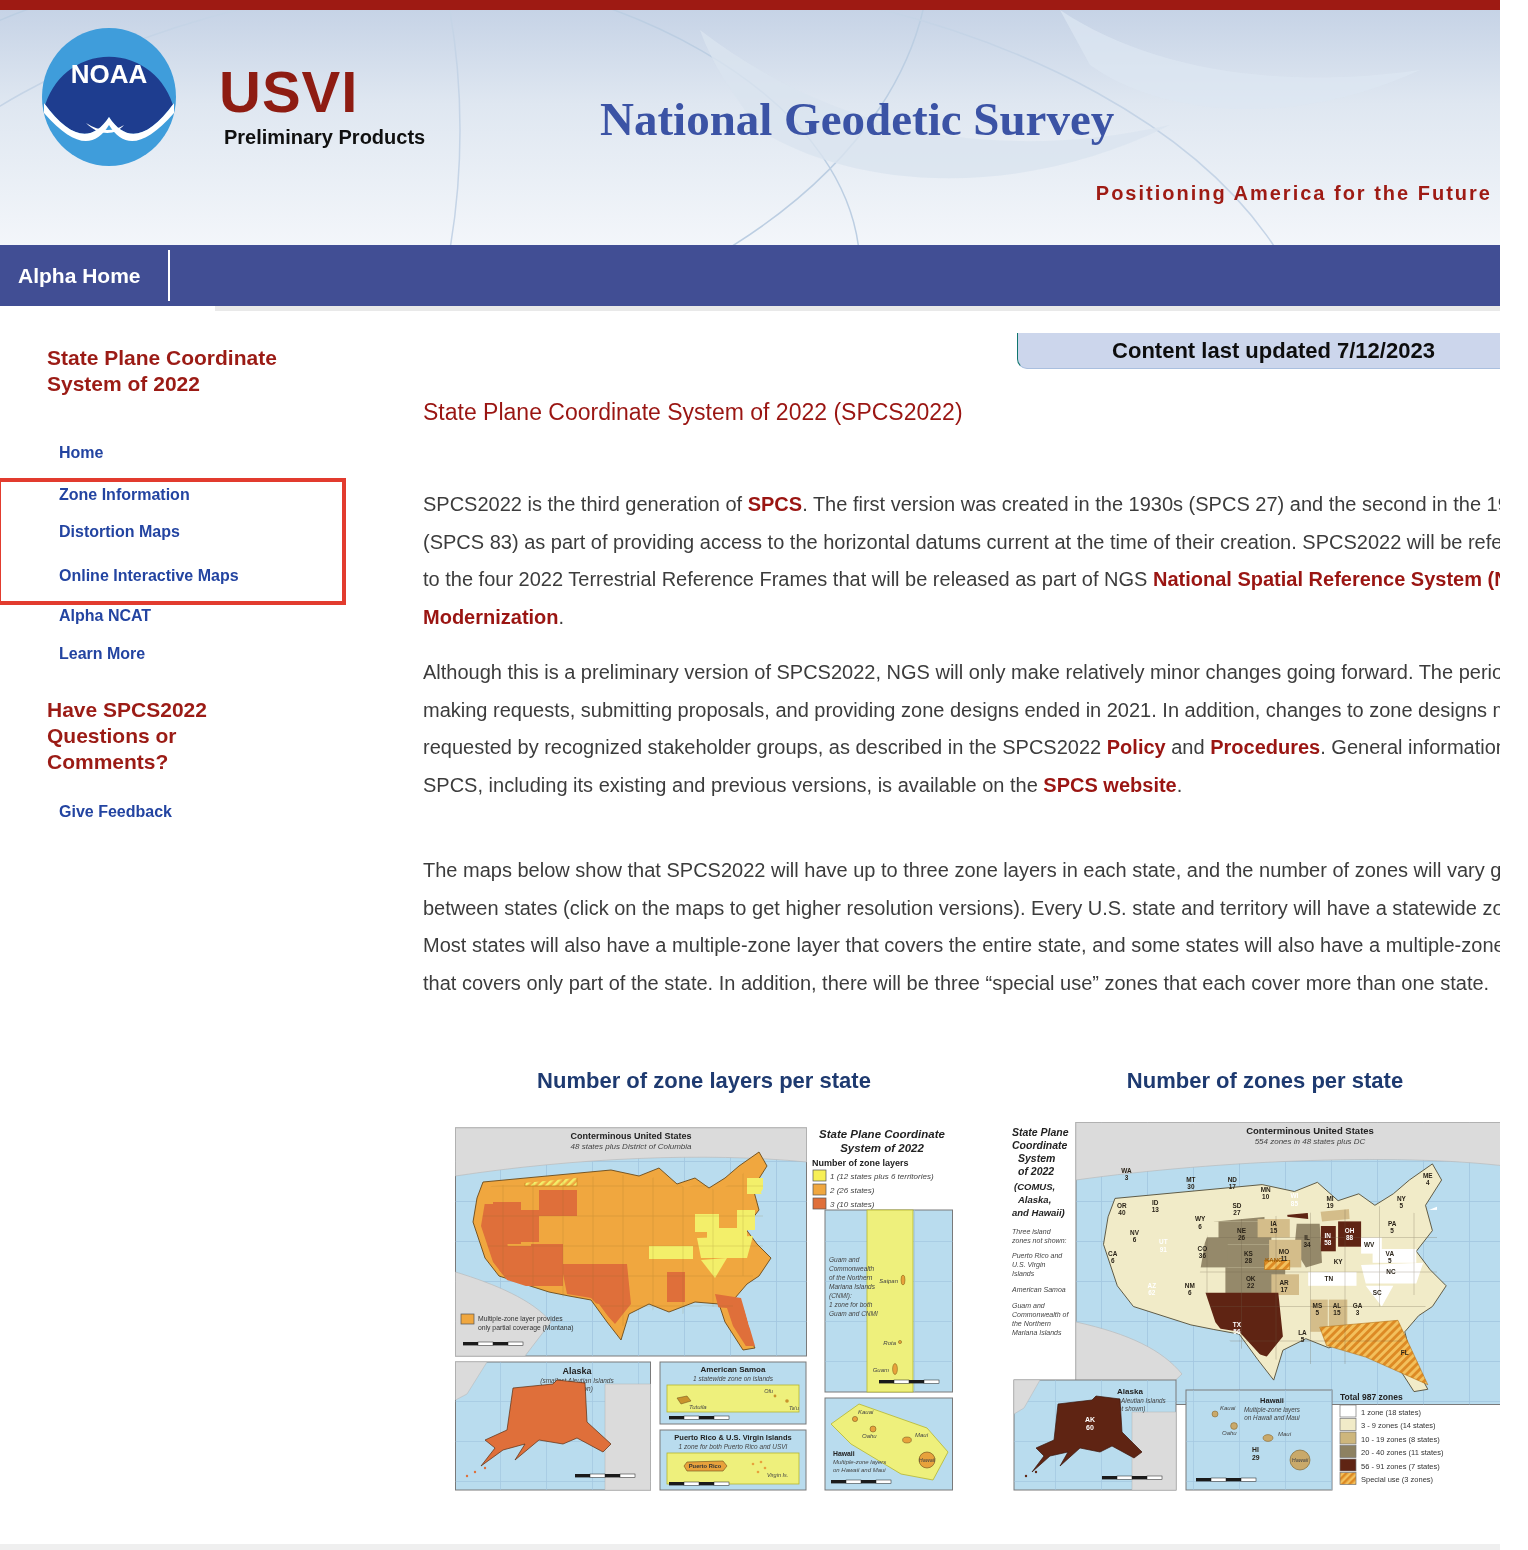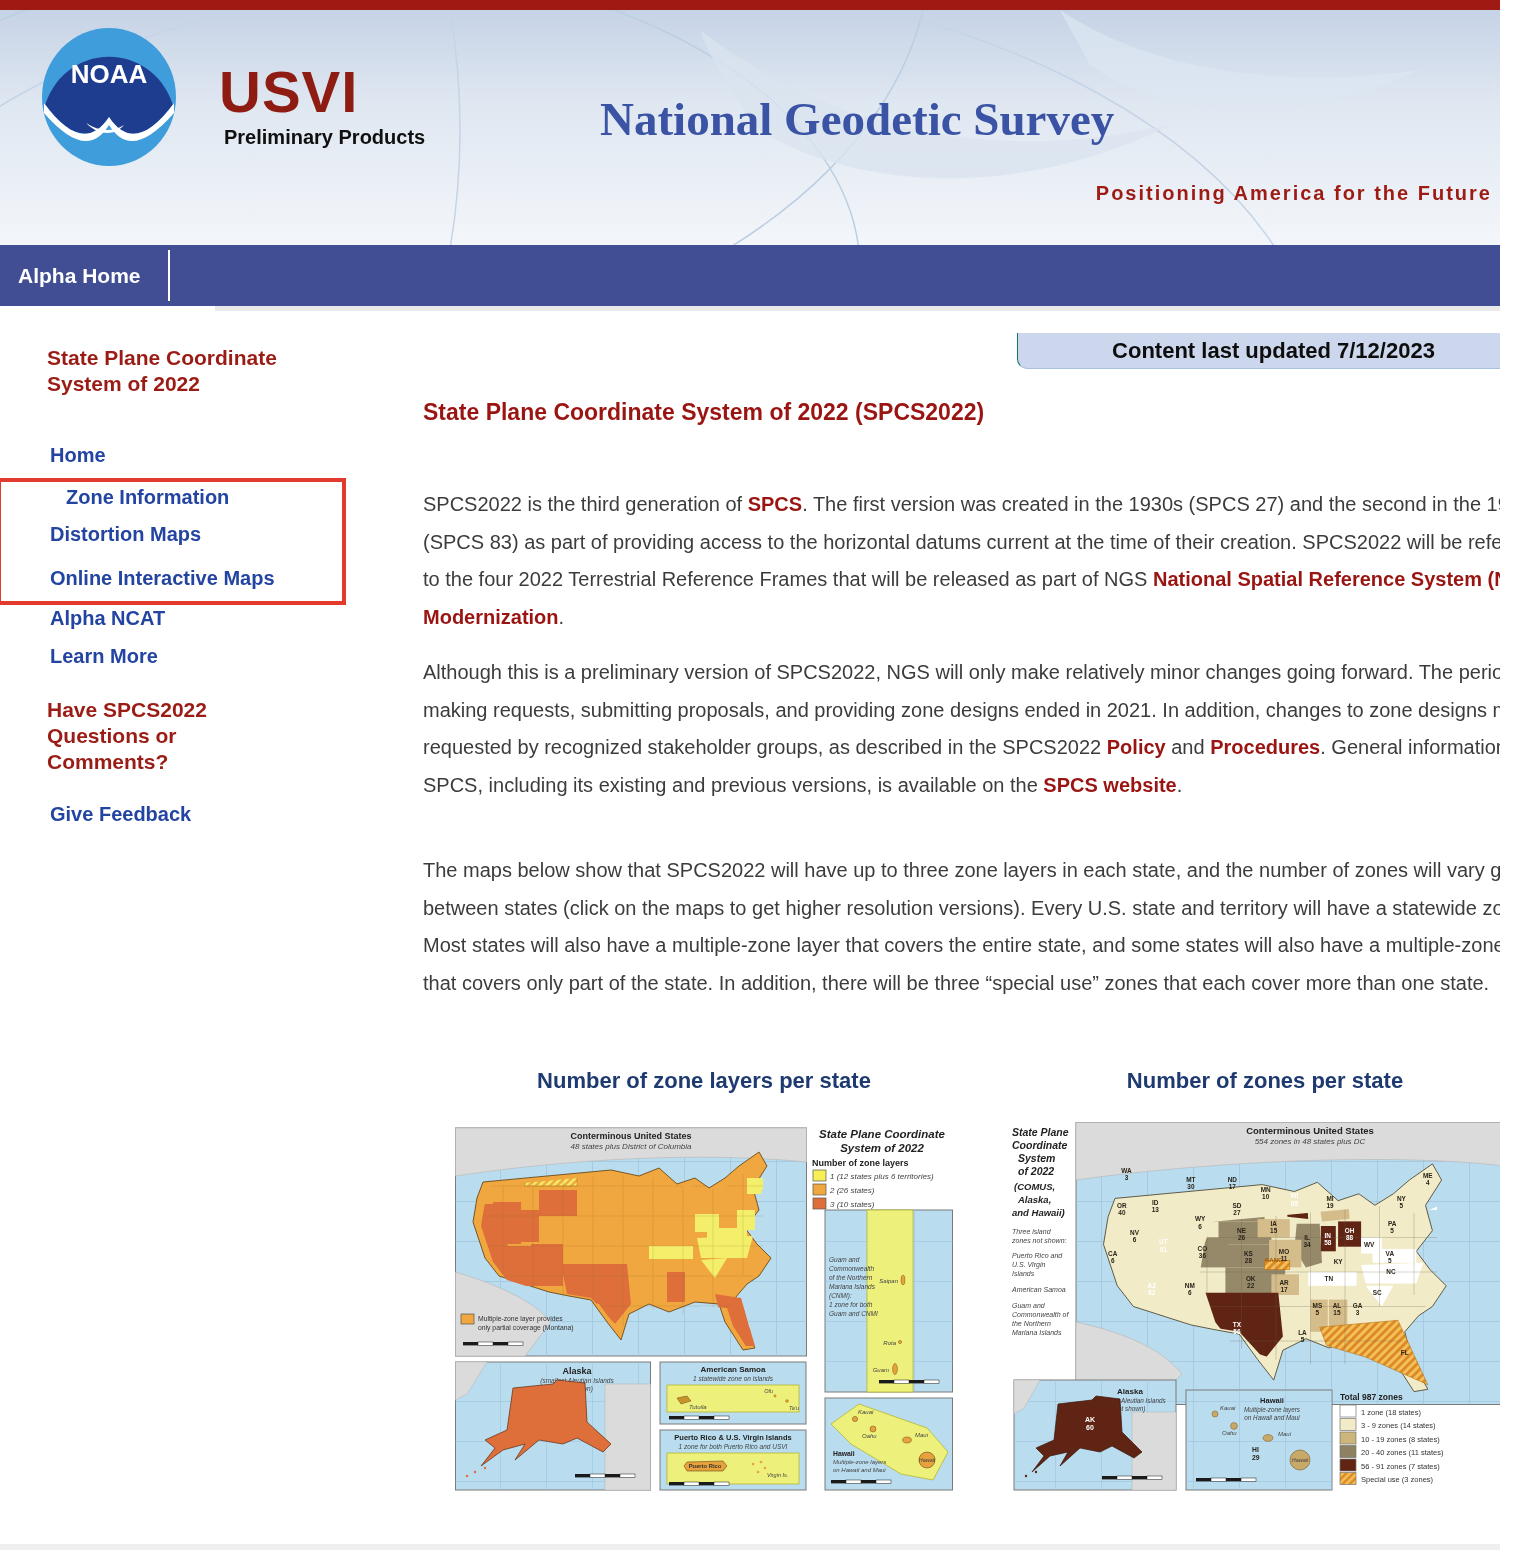--- a/index.html
+++ b/index.html
@@ -19,28 +19,28 @@
            letter-spacing:2px;color:#9e1b14;}
   
   .navbar{position:absolute;top:245px;left:0;width:100%;height:61px;background:#414e94;}
   .nav-item{position:absolute;left:18px;top:0;height:61px;line-height:61px;color:#ffffff;
             font-weight:bold;font-size:21px;cursor:pointer;}
   .nav-divider{position:absolute;left:168px;top:5px;height:51px;width:2px;background:#ffffff;}
   .nav-shadow{position:absolute;top:306px;left:215px;right:0;height:5px;background:#e9e9e9;}
   
   .side-head{position:absolute;left:47px;width:262px;font-size:21px;line-height:26px;
              font-weight:bold;color:#9b1b15;}
-  .side-link{position:absolute;left:50px;font-size:20px;font-weight:bold;color:#2344a1;cursor:pointer;}
+  .side-link{position:absolute;left:59px;font-size:16px;font-weight:bold;color:#2344a1;cursor:pointer;}
   .highlight-box{position:absolute;left:-3px;top:478px;width:349px;height:127px;
                  border:4px solid #e23b2e;box-sizing:border-box;}
   
   .banner{position:absolute;left:1017px;top:333px;width:511px;height:35px;background:#ccd6ec;
           border-bottom-left-radius:10px;border-bottom:1px solid #a9bfdf;border-left:1px solid #0f766e;
           text-align:center;line-height:35px;font-size:22px;font-weight:bold;color:#0d0d0d;}
-  .h1{position:absolute;left:423px;top:399px;font-size:23px;font-weight:bold;color:#9a1512;}
+  .h1{position:absolute;left:423px;top:399px;font-size:23px;font-weight:normal;color:#9a1512;}
   .para{position:absolute;left:423px;width:1150px;font-size:20px;line-height:37.5px;color:#3c3c3c;}
   .tlink{color:#9a1512;font-weight:bold;cursor:pointer;}
   .fig-cap{position:absolute;top:1068px;text-align:center;font-size:22px;font-weight:bold;color:#1e3a70;}
   .figure{position:absolute;top:1122px;cursor:pointer;}
   .footer-strip{position:absolute;left:0;bottom:0;width:100%;height:6px;background:#efefef;}
   svg text{font-family:"Liberation Sans",sans-serif;}
   .mt{font-weight:bold;fill:#222222;}
   .mi{font-style:italic;fill:#444444;}
 </style>
 </head>
@@ -100,21 +100,21 @@
   <div class="navbar">
     <div class="nav-item">Alpha Home</div>
     <div class="nav-divider"></div>
   </div>
   <div class="nav-shadow"></div>
 
   <div class="side-head" style="top:345px">State Plane Coordinate System of 2022</div>
   <div class="highlight-box"></div>
   <div id="sidebar-links">
       <div class="side-link" style="top: 444px;">Home</div>
-      <div class="side-link" style="top: 486px; margin-left: 16px;">Zone Information</div>
+      <div class="side-link" style="top: 486px;">Zone Information</div>
       <div class="side-link" style="top: 523px;">Distortion Maps</div>
       <div class="side-link" style="top: 567px;">Online Interactive Maps</div>
       <div class="side-link" style="top: 607px;">Alpha NCAT</div>
       <div class="side-link" style="top: 645px;">Learn More</div>
     </div>
   <div class="side-head" style="top:697px;width:230px">Have SPCS2022 Questions or Comments?</div>
   <div class="side-link" style="top:803px">Give Feedback</div>
 
   <div class="banner">Content last updated 7/12/2023</div>
   <div class="h1">State Plane Coordinate System of 2022 (SPCS2022)</div>

